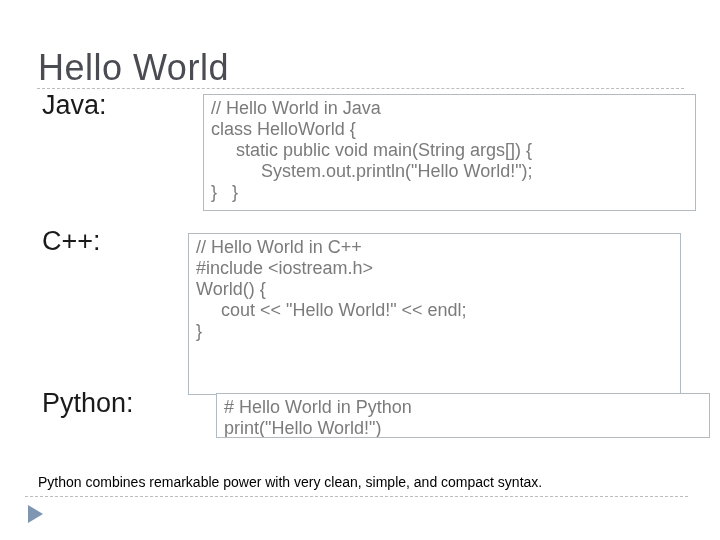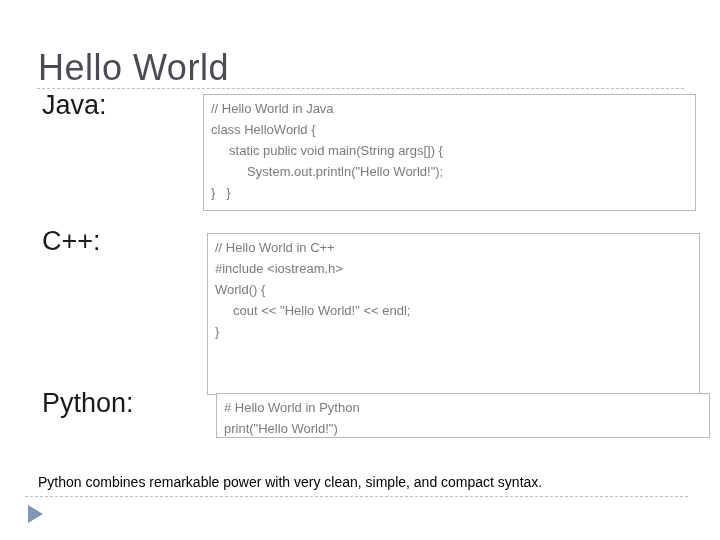--- a/index.html
+++ b/index.html
@@ -37,27 +37,27 @@
   .label-python { top: 388px; }
 
   .code-box {
     background: #ffffff;
     border: 1px solid var(--code-border, #b2bac2);
     padding: 3px 4px 0 7px;
     overflow: hidden;
   }
   .code-box .code-line {
     font-family: "Liberation Sans", sans-serif;
-    font-size: 13px;
+    font-size: 18px;
     line-height: 21px;
     color: var(--code-text, #7b7b7b);
     white-space: pre;
   }
   .box-java   { left: 203px; top: 94px;  width: 493px; height: 117px; }
-  .box-cpp    { left: 207px; top: 233px; width: 493px; height: 162px; }
+  .box-cpp    { left: 188px; top: 233px; width: 493px; height: 162px; }
   .box-python { left: 198px; top: 393px; width: 494px; height: 45px; margin-left: 18px; }
 
   .footer-note {
     left: 38px; top: 474px;
     font-size: 14px;
     color: #000000;
   }
   .next-arrow {
     left: 28px; top: 505px;
     width: 0; height: 0;

